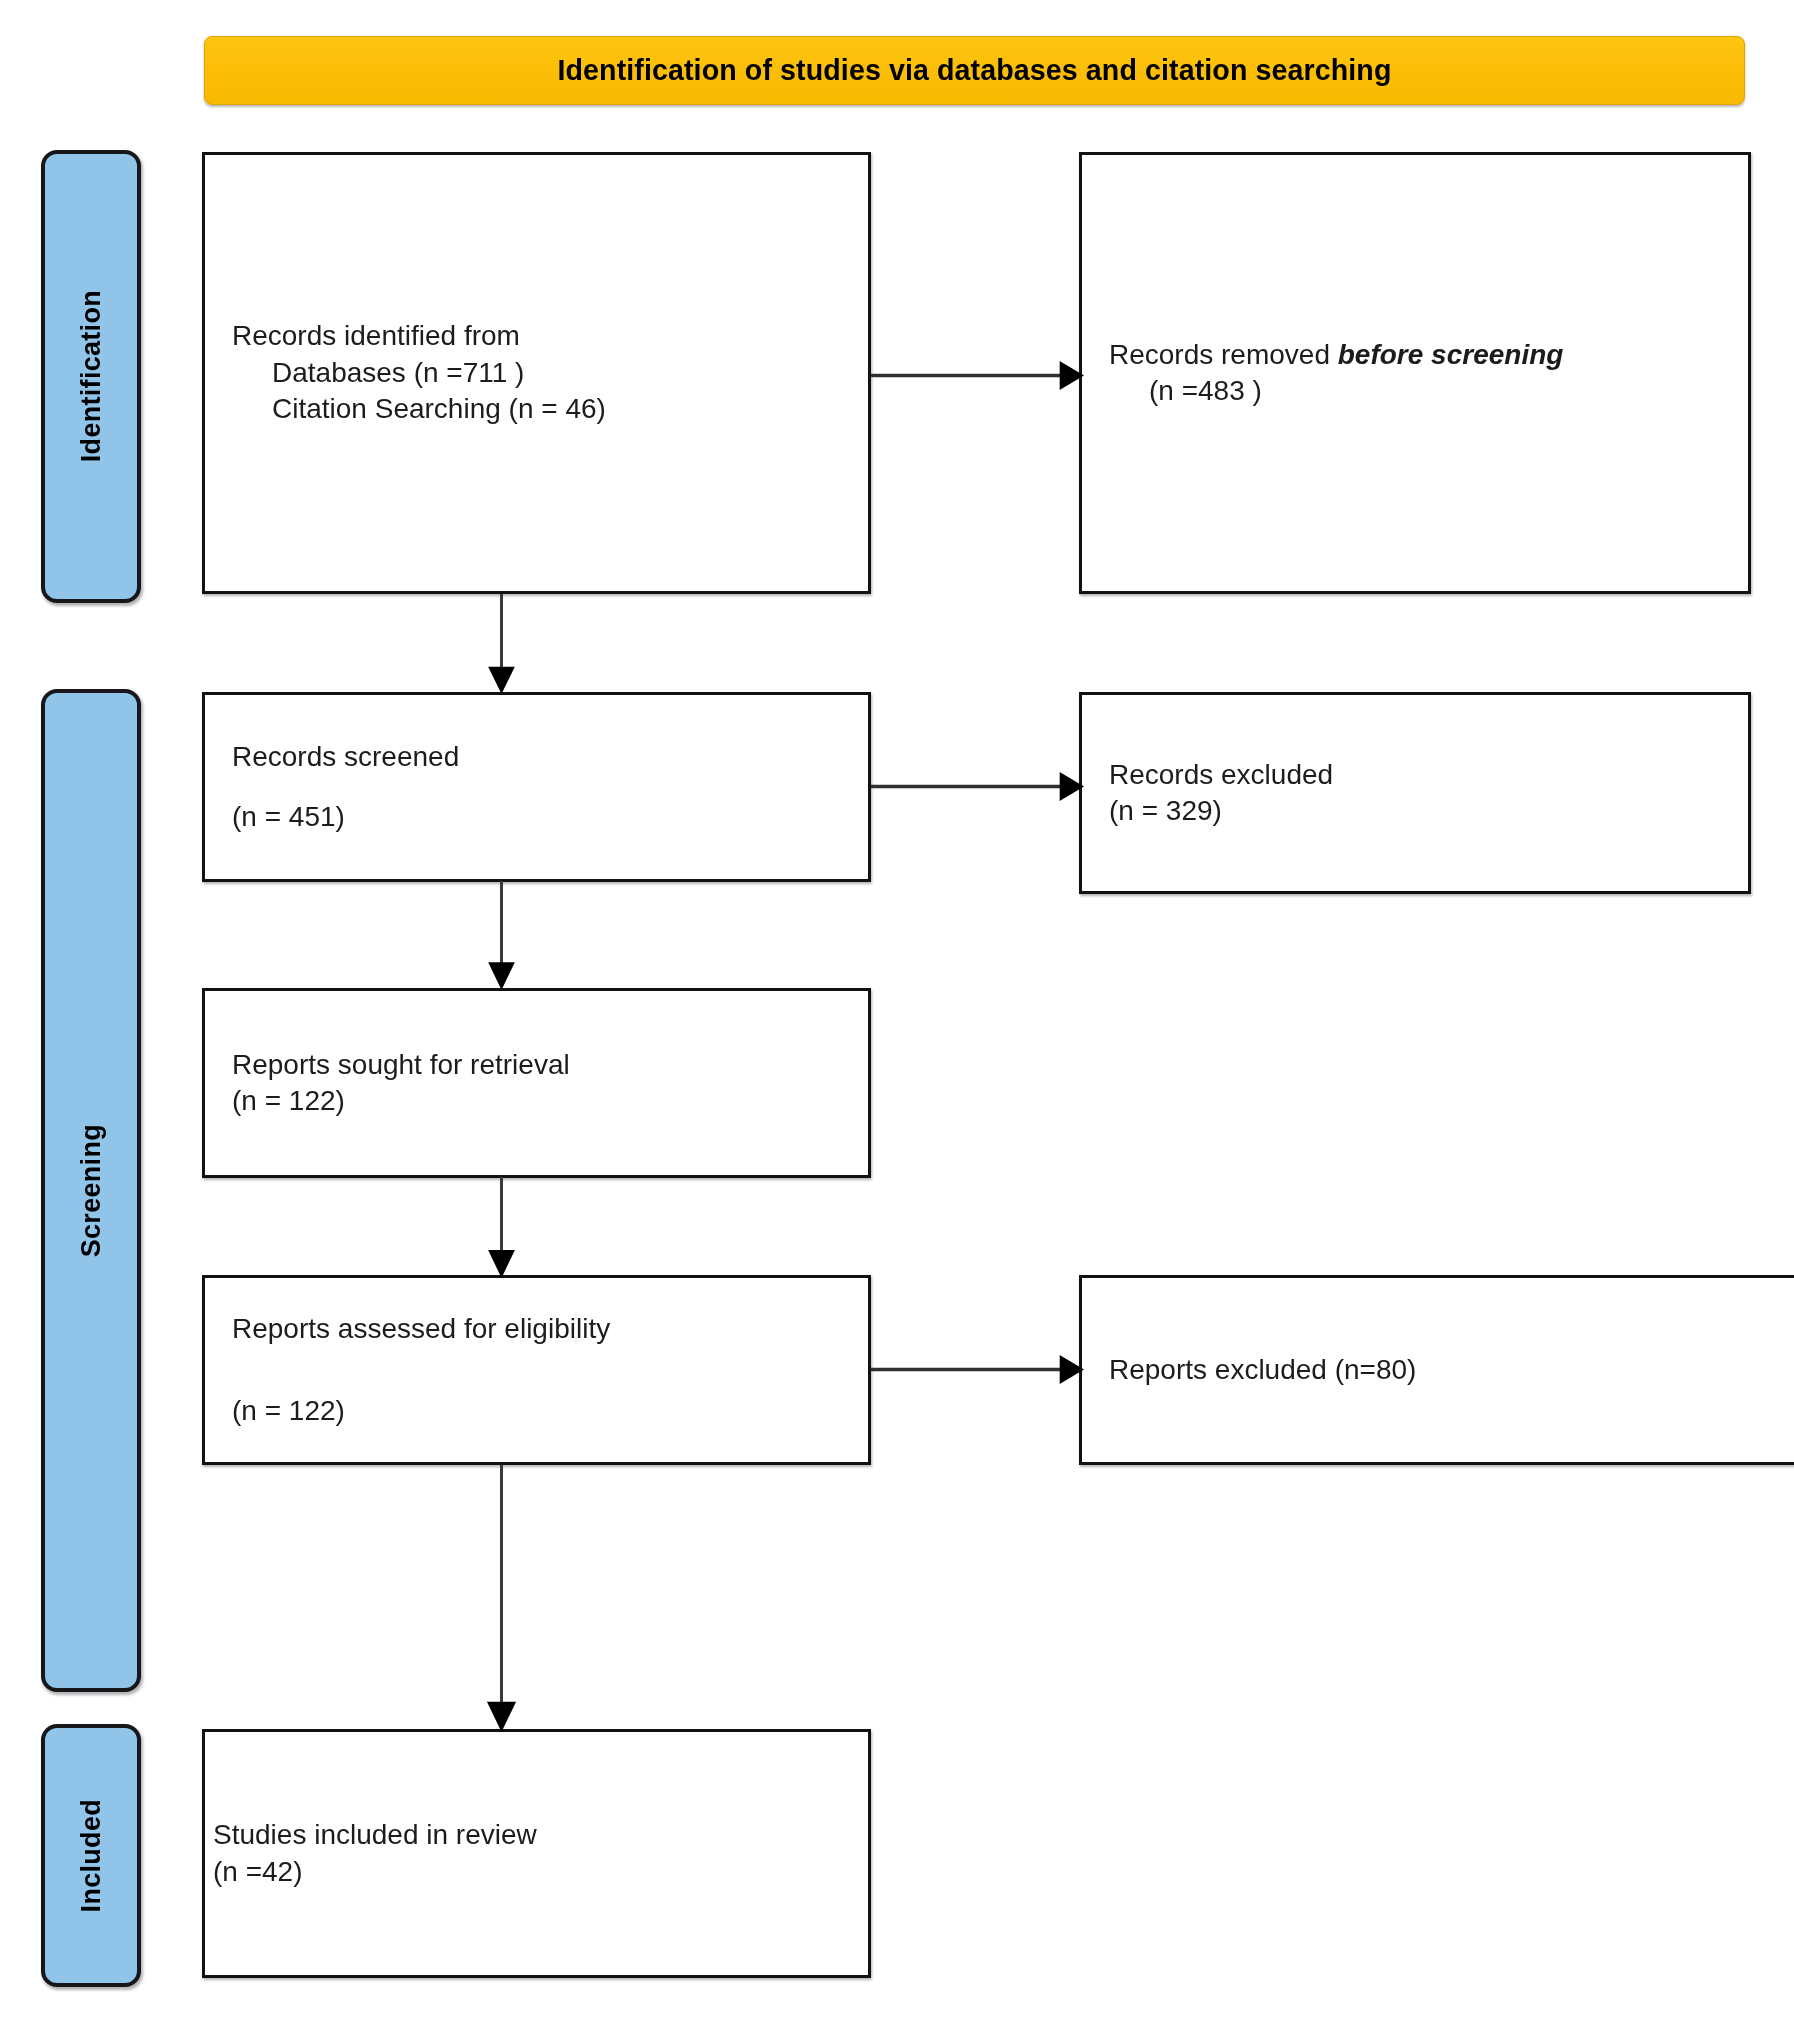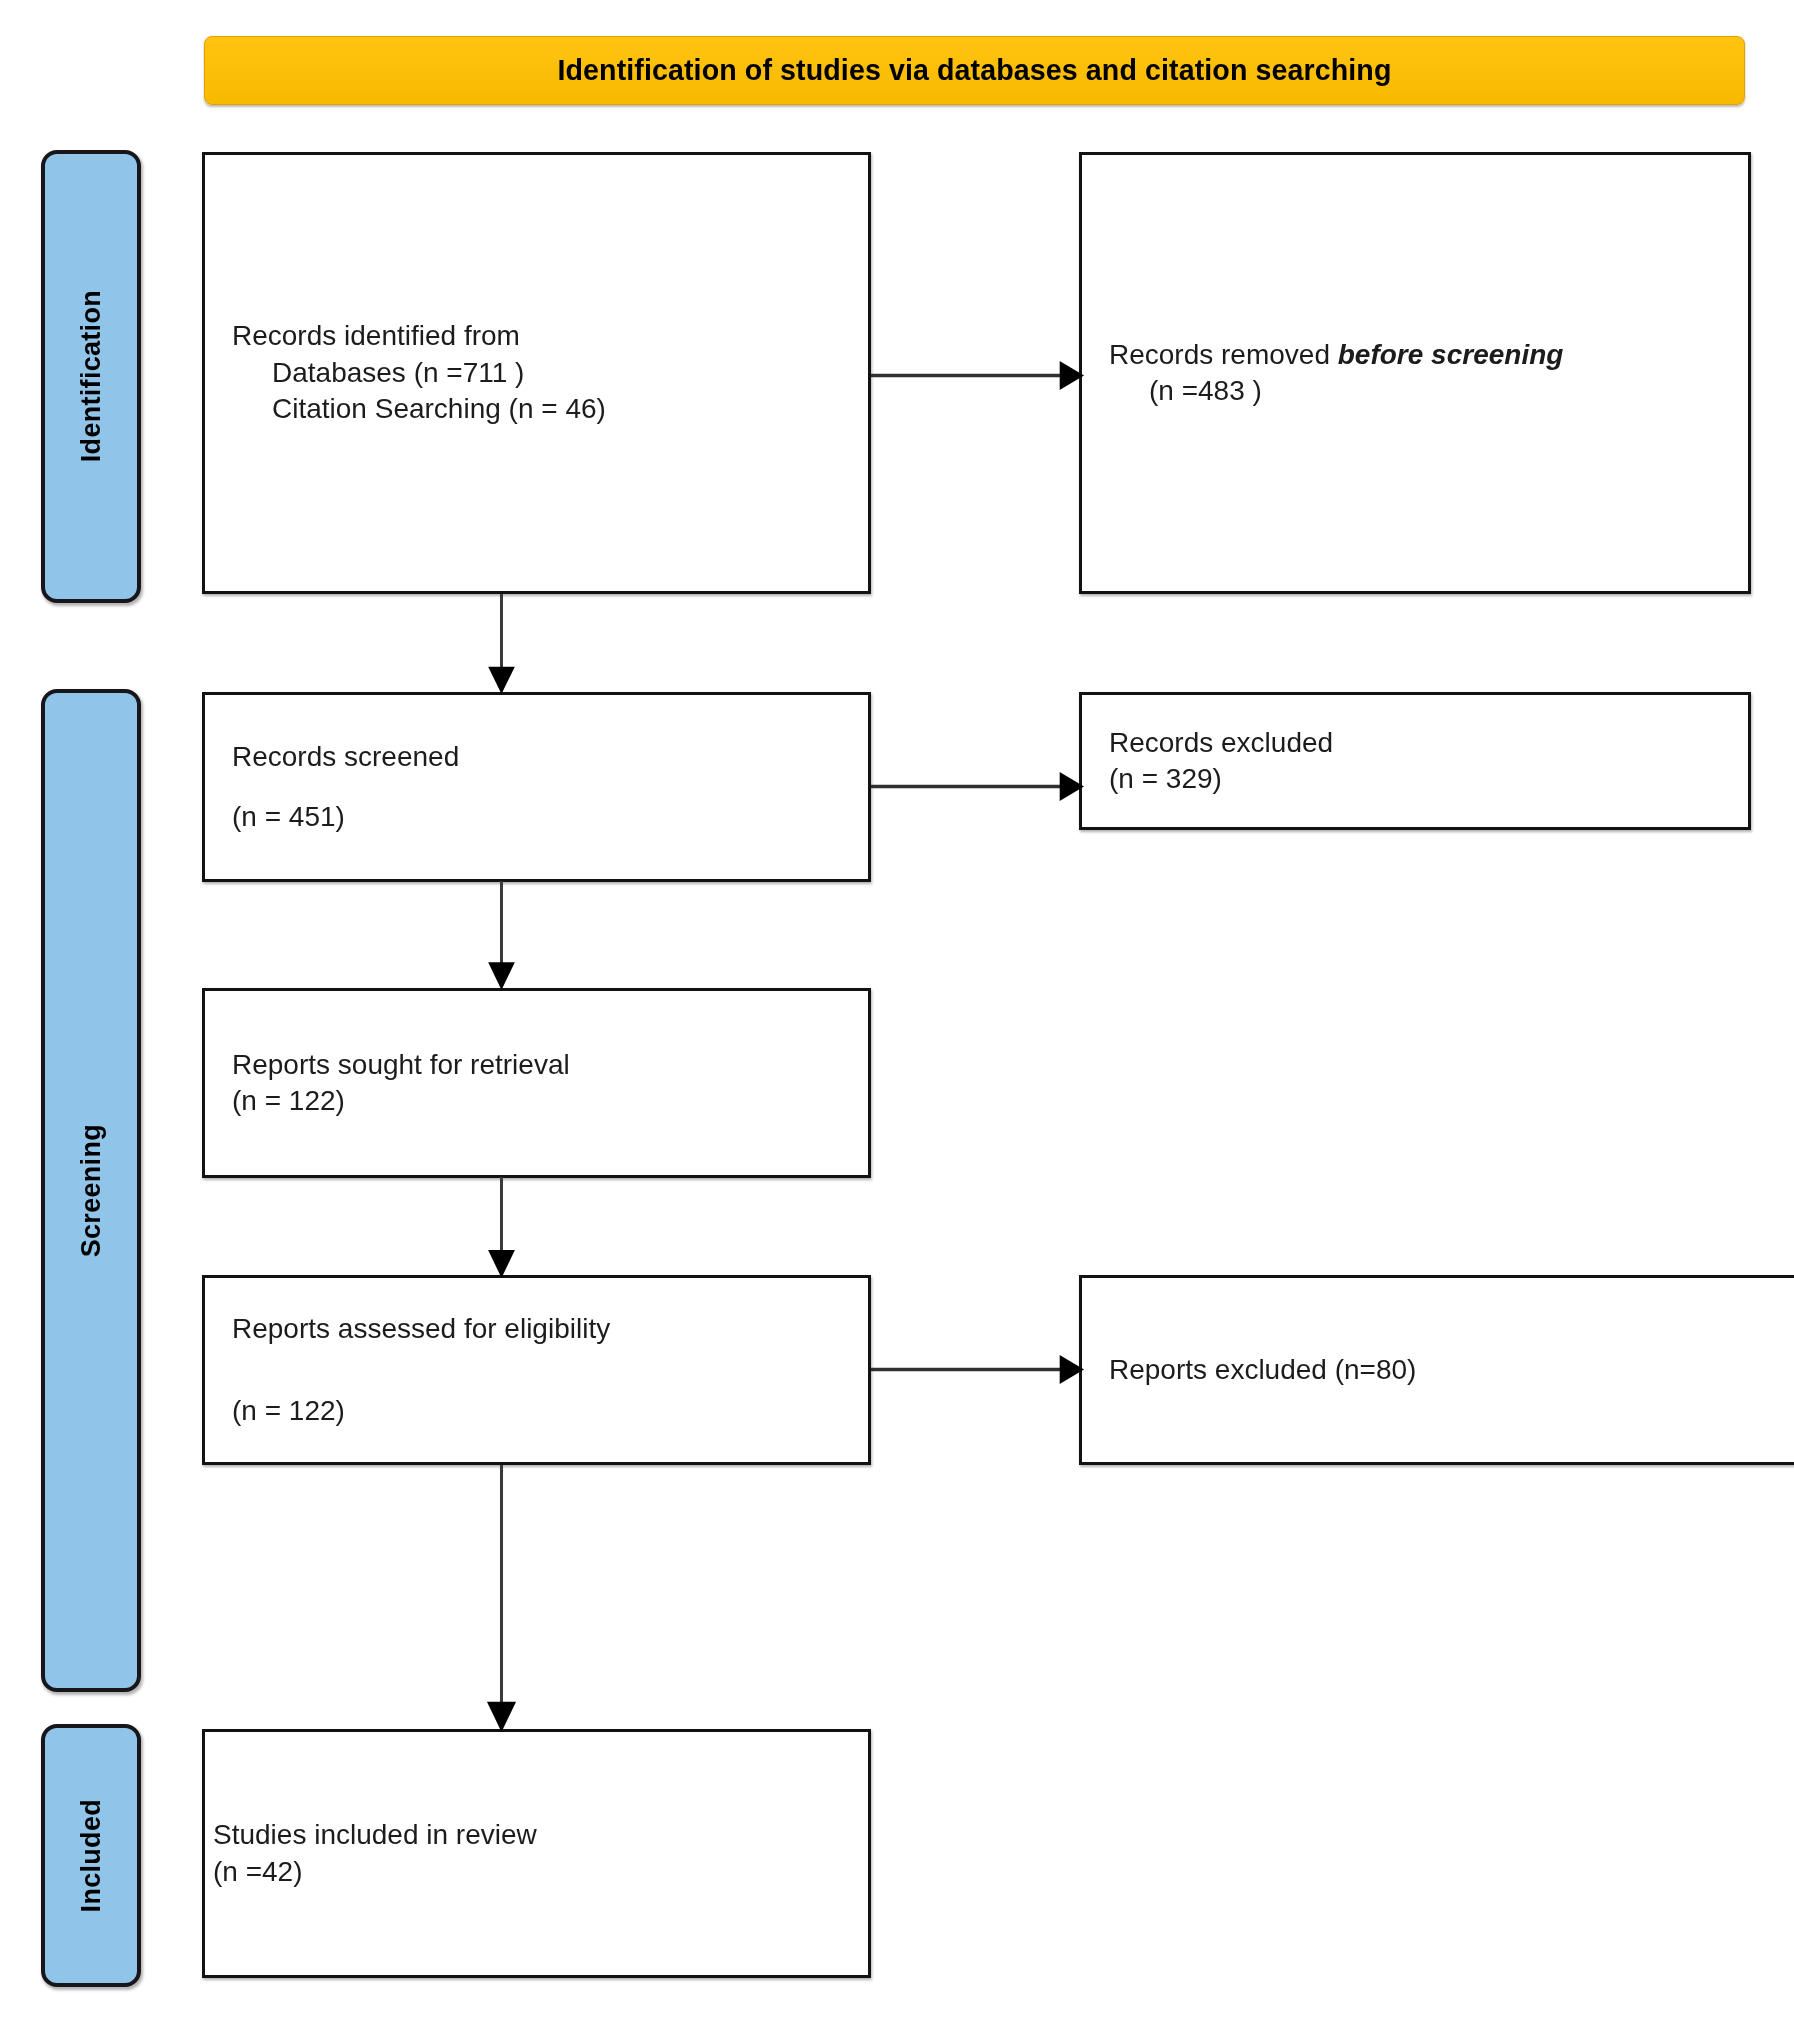--- a/index.html
+++ b/index.html
@@ -81,21 +81,21 @@
 
   
   #box-identified { left:202px; top:152px;  width:669px; height:442px; }
   #box-screened   { left:202px; top:692px; width:669px; height:190px;gap:24px; }
   #box-sought     { left:202px; top:988px; width:669px; height:190px; }
   #box-assessed   { left:202px; top:1275px; width:669px; height:190px;gap:46px; }
   #box-included   { left:202px; top:1729px; width:669px; height:249px;padding-left:8px; }
 
   
   #box-removed        { left:1079px; top:152px;  width:672px; height:442px; }
-  #box-excl-records   { left:1079px; top:692px; width:672px; height:138px; }
+  #box-excl-records   { left:1079px; top:692px; width:672px; height:202px; }
   #box-excl-reports   { left:1079px; top:1275px; width:736px; height:190px; }
 
   
   .conn{ position:absolute; }
   .conn svg{ display:block; overflow:visible; }
 
   #arrow-h-1 { left:871px; top:356px;  width:213px; height:39px; }
   #arrow-h-2 { left:871px; top:767px; width:213px; height:39px; }
   #arrow-h-3 { left:871px; top:1350px; width:213px; height:39px; }
 

